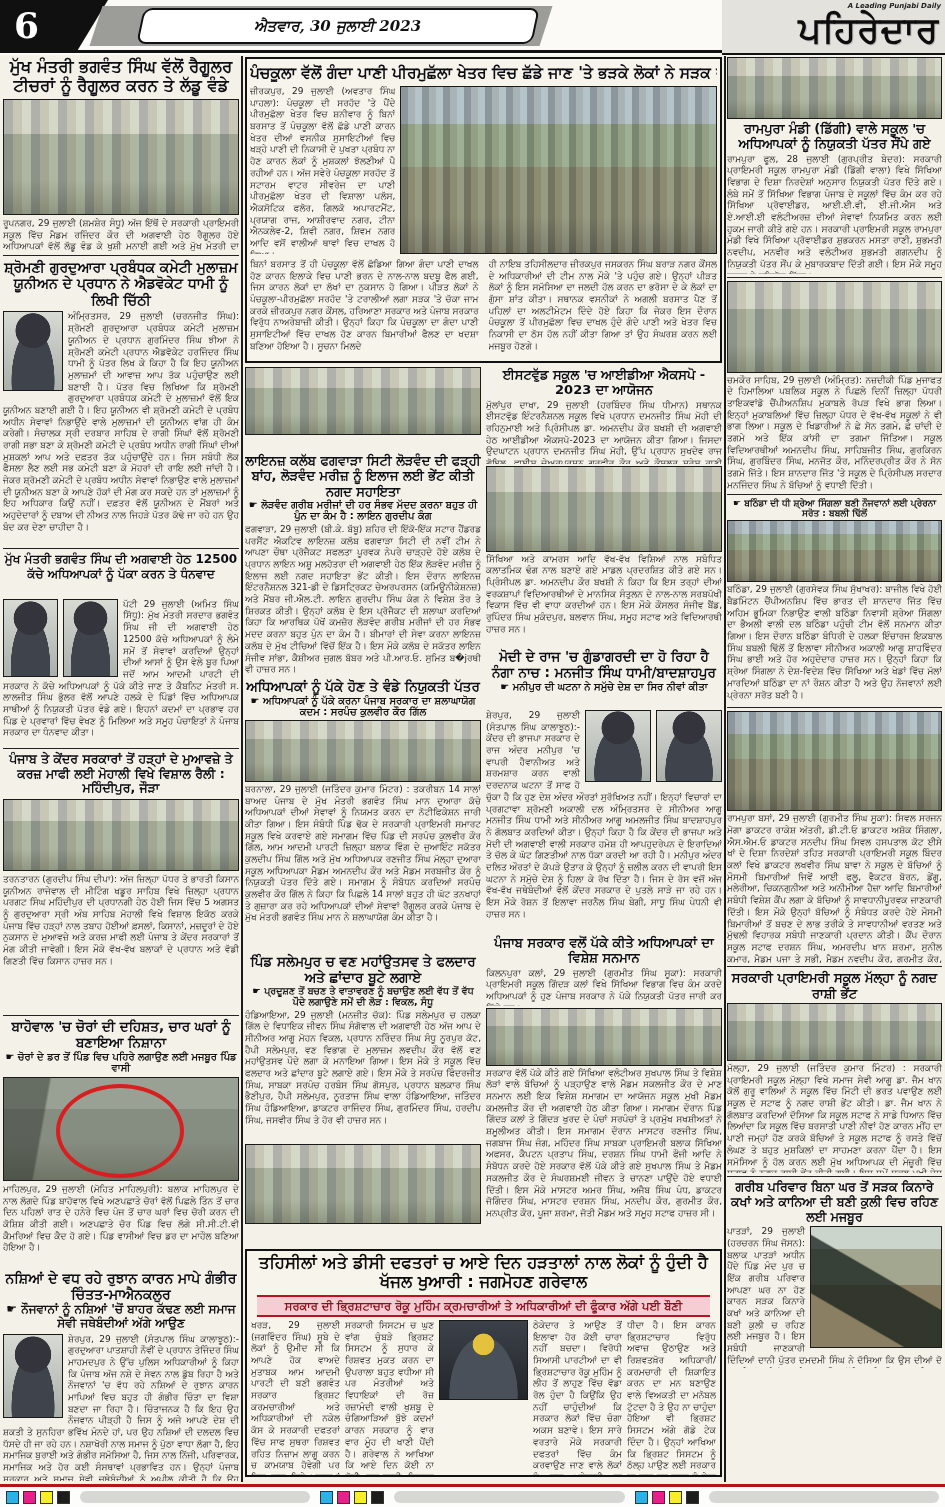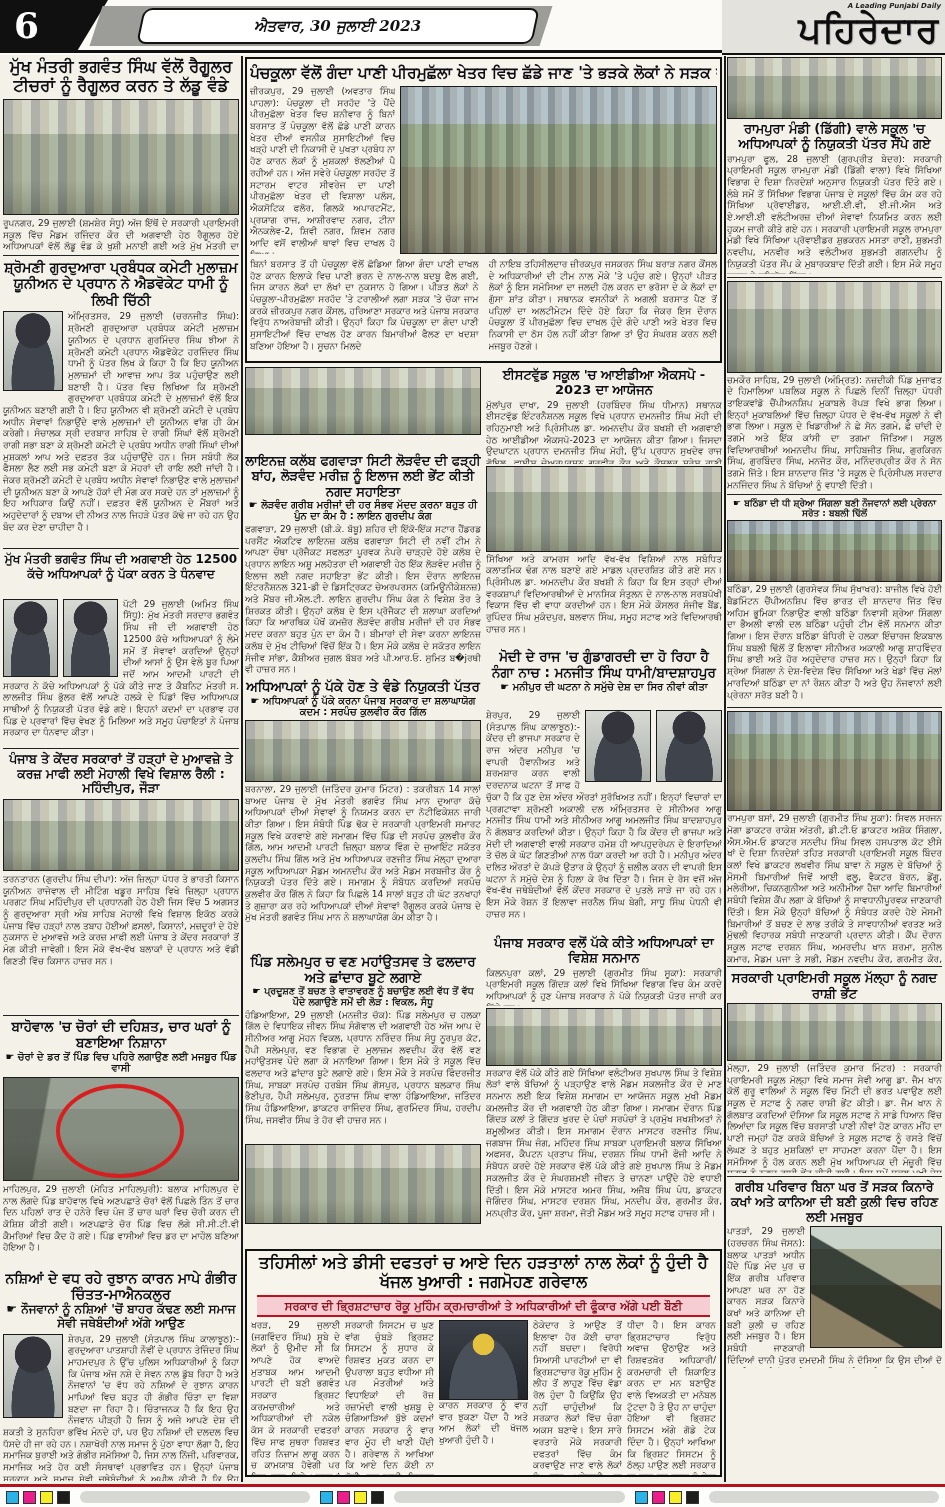--- a/index.html
+++ b/index.html
@@ -239,21 +239,20 @@
     </div>
 
     <div class="bottom-box">
       <div class="bottom-hl">ਤਹਿਸੀਲਾਂ ਅਤੇ ਡੀਸੀ ਦਫਤਰਾਂ ਚ ਆਏ ਦਿਨ ਹੜਤਾਲਾਂ ਨਾਲ ਲੋਕਾਂ ਨੂੰ ਹੁੰਦੀ ਹੈ ਖੱਜਲ ਖੁਆਰੀ : ਜਗਮੋਹਣ ਗਰੇਵਾਲ</div>
       <div class="red-bar">ਸਰਕਾਰ ਦੀ ਭ੍ਰਿਸ਼ਟਾਚਾਰ ਰੋਕੂ ਮੁਹਿੰਮ ਕ੍ਰਮਚਾਰੀਆਂ ਤੇ ਅਧਿਕਾਰੀਆਂ ਦੀ ਫੂੰਕਾਰ ਅੱਗੇ ਪਈ ਬੌਣੀ</div>
       <div class="five-cols">
         <div class="body">ਖਰੜ, 29 ਜੁਲਾਈ (ਜਗਵਿੰਦਰ ਸਿੰਘ) ਸੂਬੇ ਦੇ ਲੋਕਾਂ ਨੂੰ ਉਮੀਦ ਸੀ ਕਿ ਆਪਣੇ ਹੋਕ ਵਾਅਦੇ ਮੁਤਾਬਕ ਆਮ ਆਦਮੀ ਪਾਰਟੀ ਦੀ ਬਣੀ ਭਗਵੰਤ ਸਰਕਾਰ ਭ੍ਰਿਸ਼ਟ ਕਰਮਚਾਰੀਆਂ ਅਤੇ ਅਧਿਕਾਰੀਆਂ ਦੀ ਨਕੇਲ ਕੱਸ ਕੇ ਸਰਕਾਰੀ ਦਫਤਰਾਂ ਵਿੱਚ ਸਾਫ ਸੁਥਰਾ ਰਿਸ਼ਵਤ ਰਹਿਤ ਨਿਜ਼ਾਮ ਲਾਗੂ ਕਰਨ ਚ ਕਾਮਯਾਬ ਹੋਵੇਗੀ ਪਰ ਜਿਸ ਨਾਲ ਜਿਥੇ ਮੁਲਾਜ਼ਮਾਂ ਅਤੇ ਅਧਿਕਾਰੀਆਂ ਦੇ ਹੌਸਲੇ ਬੁਲੰਦ ਹੋਏ ਹਨ ਉੱਥੇ ਸਰਕਾਰੀ ਦਫਤਰਾਂ ਵਿੱਚ ਆਮ ਲੋਕਾਂ ਦੀ ਬੇਨਤੀਆਂ ਵੀ ਦੱਬ ਗਈਆਂ ਹਨ। ਇਹਨਾਂ ਗੱਲਾਂ ਦਾ ਪ੍ਰਗਟਾਵਾ ਕਰਦਿਆਂ ਉੱਘੇ ਸਮਾਜਸੇਵੀ ਜਗਮੋਹਣ ਸਿੰਘ ਗਰੇਵਾਲ ਨੇ ਗੱਲਬਾਤ ਕਰਦਿਆਂ ਆਖਿਆ ਕਿ ਭਾਵੇਂ ਪੰਜਾਬ ਦੇ</div>
         <div class="body">ਸਰਕਾਰੀ ਸਿਸਟਮ ਚ ਘੁਣ ਵਾਂਗ ਚੁੰਬੜੇ ਭ੍ਰਿਸ਼ਟ ਸਿਸਟਮ ਨੂੰ ਸੁਧਾਰ ਕੇ ਰਿਸ਼ਵਤ ਮੁਕਤ ਕਰਨ ਦਾ ਉਪਰਾਲਾ ਬਹੁਤ ਵਧੀਆ ਸੀ ਪਰ ਮੰਤਰੀਆਂ ਅਤੇ ਵਿਧਾਇਕਾਂ ਦੀ ਰੋਜ਼ ਰਜ਼ਾਮੰਦੀ ਵਾਲੀ ਖੁਸ਼ਬੂ ਦੇ ਚੰਗਿਆੜਿਆਂ ਬੁੱਝੇ ਕਦਮਾਂ ਕਾਰਨ ਸਰਕਾਰ ਨੂੰ ਵਾਰ ਵਾਰ ਮੂੰਹ ਦੀ ਖਾਣੀ ਪੈਂਦੀ ਹੈ। ਗਰੇਵਾਲ ਨੇ ਆਖਿਆ ਕਿ ਆਏ ਦਿਨ ਕੋਈ ਨਾ ਕੋਈ ਕ੍ਰਮਚਾਰੀ ਰਿਸ਼ਵਤ ਲੈਂਦਾ ਫੜਿਆ ਜਾਂਦਾ ਹੈ ਪਰ ਸਰਕਾਰੀ ਦਫਤਰਾਂ ਅੰਦਰ ਅੱਜ ਵੀ ਰਿਸ਼ਵਤ ਦਾ ਬੋਲਬਾਲਾ ਹੈ। ਜਦੋਂ ਵੀ ਕੋਈ ਵੱਡਾ ਅਧਿਕਾਰੀ ਨਿਸ਼ਾਨੇ ਤੇ ਆਉਂਦਾ ਹੈ ਤਾਂ ਮੁਲਾਜ਼ਮ ਅਤੇ ਅਫਸਰ ਜਥੇਬੰਦੀਆਂ ਉਸਦੇ ਬਚਾਅ ਲਈ ਕੰਮ ਕਾਜ ਠੱਪ ਕਰਕੇ ਹੜਤਾਲ ਤੇ ਚਲੇ ਜਾਂਦੀਆਂ ਹਨ ਜਿਸ ਕਰਕੇ ਸਰਕਾਰ ਕੋਲ</div>
         <div class="mid-photo-col">
           <div class="ph ph-night"></div>
-          <div class="body">ਕਾਰਨ ਸਰਕਾਰ ਨੂੰ ਵਾਰ ਵਾਰ ਝੁਕਣਾ ਪੈਂਦਾ ਹੈ ਅਤੇ ਆਮ ਲੋਕਾਂ ਦੀ ਖੱਜਲ ਖੁਆਰੀ ਹੁੰਦੀ ਹੈ।</div>
         </div>
         <div class="body">ਠੇਕੇਦਾਰ ਤੇ ਆਉਣ ਤੋਂ ਇਲਾਵਾ ਹੋਰ ਕੋਈ ਚਾਰਾ ਨਹੀਂ ਬਚਦਾ। ਵਿਰੋਧੀ ਸਿਆਸੀ ਪਾਰਟੀਆਂ ਦਾ ਵੀ ਭ੍ਰਿਸ਼ਟਾਚਾਰ ਰੋਕੂ ਮੁਹਿੰਮ ਨੂੰ ਲੀਹ ਤੋਂ ਲਾਹੁਣ ਵਿੱਚ ਵੱਡਾ ਰੋਲ ਹੁੰਦਾ ਹੈ ਕਿਉਂਕਿ ਉਹ ਨਹੀਂ ਚਾਹੁੰਦੀਆਂ ਕਿ ਸਰਕਾਰ ਲੋਕਾਂ ਵਿੱਚ ਚੰਗਾ ਅਕਸ ਬਣਾਵੇ। ਇਸ ਸਾਰੇ ਵਰਤਾਰੇ ਮੌਕੇ ਸਰਕਾਰੀ ਦਫਤਰਾਂ ਵਿੱਚ ਕੰਮ ਕਰਵਾਉਣ ਜਾਣ ਵਾਲੇ ਲੋਕਾਂ ਨੂੰ ਵਾਧੂ ਪ੍ਰੇਸ਼ਾਨੀ ਦਾ ਸਾਹਮਣਾ ਕਰਨਾ ਪੈਂਦਾ ਹੈ। ਸਰਕਾਰ ਨੂੰ ਪੇਟ ਵਾਲਾ ਮਸਲੇ ਦਾ ਘਾਟਾ ਤਾਂ ਦਫਤਰ ਬੁਲੰਦ ਨਾਲ ਪੂਰਾ ਹੋ ਜਾਂਦਾ ਹੈ ਪਰ ਲੋਕਾਂ ਦੇ ਕੰਮ ਜ਼ਰੂਰ ਲੇਟ ਹੋ ਜਾਂਦੇ ਹਨ।</div>
         <div class="body">ਧੀਦਾ ਹੈ। ਇਸ ਕਾਰਨ ਭ੍ਰਿਸ਼ਟਾਚਾਰ ਵਿਰੁੱਧ ਅਵਾਜ਼ ਉਠਾਉਣ ਅਤੇ ਰਿਸ਼ਵਤਖ਼ੋਰ ਅਧਿਕਾਰੀ/ਕਰਮਚਾਰੀ ਦੀ ਸ਼ਿਕਾਇਤ ਕਰਨ ਦਾ ਮਨ ਬਣਾਉਣ ਵਾਲੇ ਵਿਅਕਤੀ ਦਾ ਮਨੋਬਲ ਟੁੱਟਦਾ ਹੈ ਤੇ ਉਹ ਨਾ ਚਾਹੁੰਦਾ ਹੋਇਆ ਵੀ ਭ੍ਰਿਸ਼ਟ ਸਿਸਟਮ ਅੱਗੇ ਗੋਡੇ ਟੇਕ ਦਿੰਦਾ ਹੈ। ਉਨ੍ਹਾਂ ਆਖਿਆ ਕਿ ਭ੍ਰਿਸ਼ਟ ਸਿਸਟਮ ਨੂੰ ਠੱਲ੍ਹ ਪਾਉਣ ਲਈ ਸਰਕਾਰ ਦਾ ਸਾਥ ਹਰ ਵਰਗ ਨੂੰ ਦੇਣਾ ਚਾਹੀਦਾ ਹੈ ਅਤੇ ਅਧਿਕਾਰੀਆਂ ਤੇ ਕ੍ਰਮਚਾਰੀਆਂ ਨੂੰ ਸਰਕਾਰੀ ਖਜ਼ਾਨਾ ਲੁੱਟਣ ਦੇ ਨਾਲ ਨਾਲ ਰਿਸ਼ਵਤਖੋਰੀ ਦੀ ਖੁੱਲ ਦੇ ਦੇਣੀ ਚਾਹੀਦੀ ਹੈ।</div>
       </div>
     </div>
   </div>
 
   <div class="col" id="col-right">
     <div>
       <div class="ph ph-indoor" style="width:100%;height:62px"></div>

